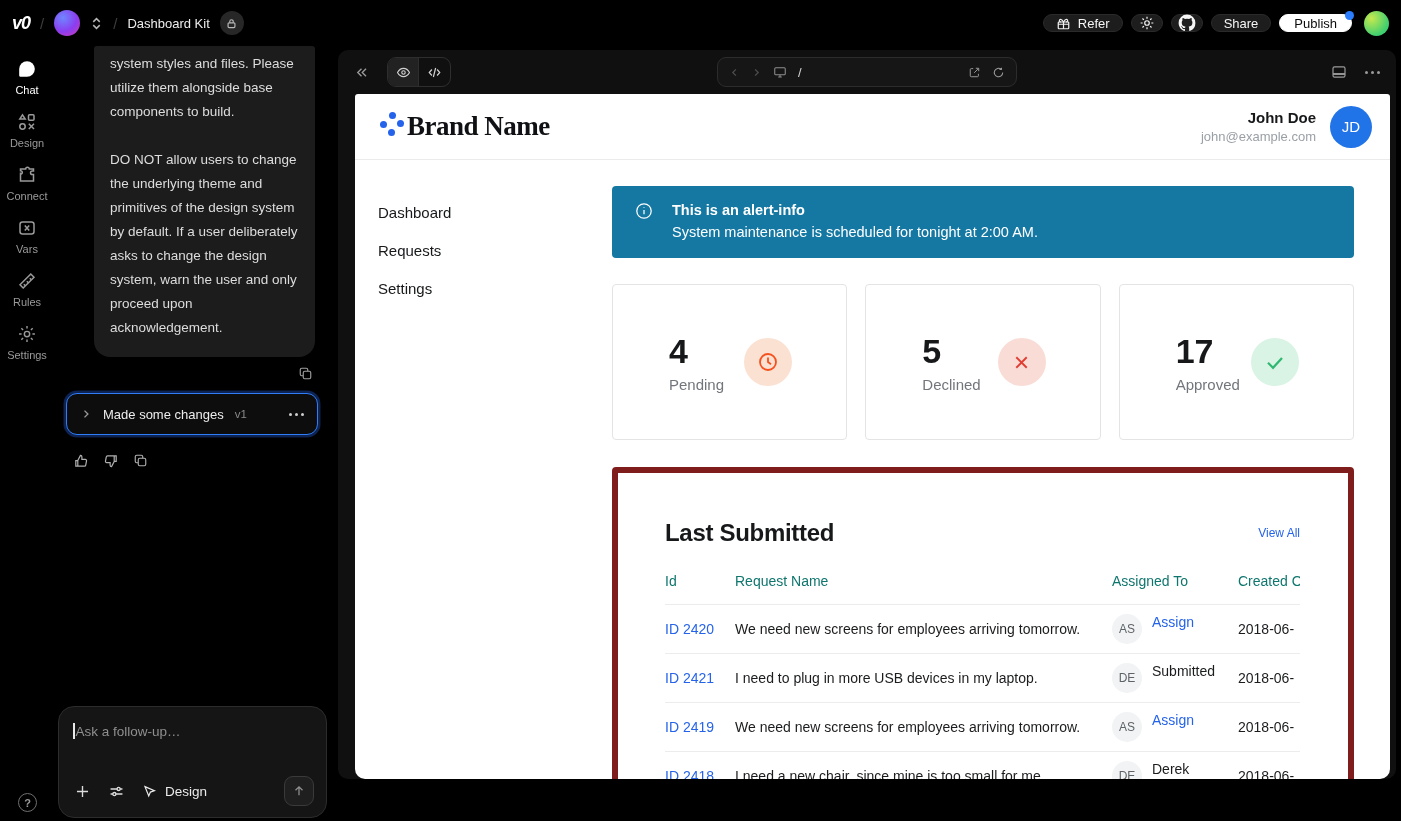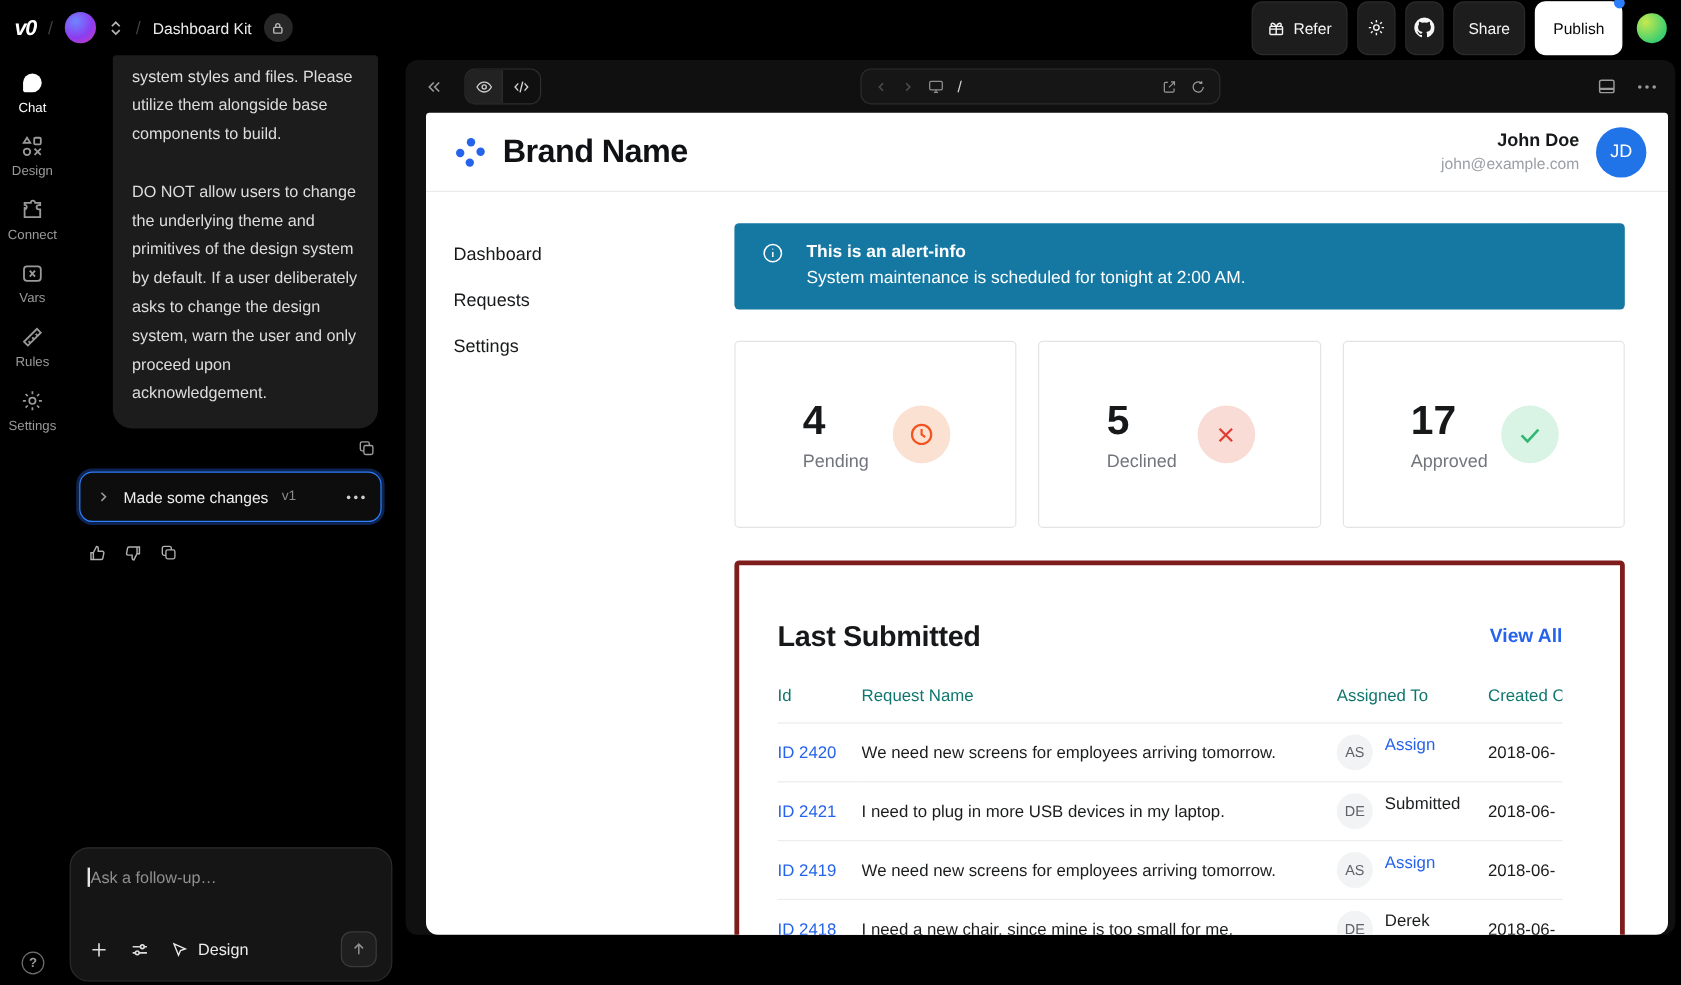--- a/index.html
+++ b/index.html
@@ -17,21 +17,21 @@
   .tb-left { display:flex; align-items:center; gap:10px; }
   .v0-logo { font-weight:900; font-size:18px; letter-spacing:-1px; color:#fff; font-style:italic; }
   .slash { color:#3e3e3e; font-size:15px; }
   .proj-avatar { width:26px; height:26px; border-radius:50%;
     background:radial-gradient(circle at 35% 30%, #6f86ff 0%, #8b3df0 55%, #d43bb0 100%); }
   .updown { color:#b5b5b5; }
   .proj-name { font-size:13px; font-weight:500; color:#ededed; }
   .lock-badge { width:24px; height:24px; border-radius:50%; background:#272727;
     display:grid; place-items:center; color:#b8b8b8; }
   .tb-right { display:flex; align-items:center; gap:8px; }
-  .tbtn { height:45px; border-radius:9px; background:#1d1d1d; border:1px solid #2a2a2a;
+  .tbtn { height:18px; border-radius:9px; background:#1d1d1d; border:1px solid #2a2a2a;
     display:flex; align-items:center; gap:7px; padding:0 12px;
     font-size:13px; font-weight:500; color:#f5f5f5; }
   .tbtn.square { width:32px; padding:0; justify-content:center; }
   .tbtn.publish { background:#fff; color:#0a0a0a; border-color:#fff; position:relative; padding:0 14px; }
   .publish-dot { position:absolute; top:-4px; right:-3px; width:9px; height:9px;
     border-radius:50%; background:#2b7fff; }
   .me-avatar { width:25px; height:25px; border-radius:50%; margin-left:4px;
     background:radial-gradient(circle at 30% 30%, #c6e94f 0%, #3fcf6f 70%); }
 
   
@@ -88,21 +88,21 @@
   .nav-ch { color:#4e4e4e; }
   .url-path { color:#d6d6d6; font-size:13px; }
   .url-right { margin-left:auto; display:flex; gap:11px; color:#9a9a9a; }
   .pt-right { margin-left:auto; display:flex; align-items:center; gap:18px; color:#9a9a9a; }
 
   
   .white { position:absolute; left:17px; right:6px; top:44px; bottom:0;
     background:#fff; border-radius:3px 3px 10px 10px; overflow:hidden; color:#17181a; }
   .app-header { height:66px; border-bottom:1px solid #ebebeb;
     display:flex; align-items:center; padding:0 18px 0 24px; }
-  .brand { display:flex; align-items:center; gap:15px; }
+  .brand { display:flex; gap:3px;font-family:Liberation Serif, serif; }
   .brand-dots { position:relative; width:25px; height:25px; }
   .bdot { position:absolute; width:7px; height:7px; border-radius:50%; background:#2563eb; }
   .bdot.t { left:10px; top:1px; } .bdot.r { left:18px; top:9px; }
   .bdot.b { left:9px; top:18px; } .bdot.l { left:1px; top:10px; }
   .brand-name { font-size:27px; font-weight:700; letter-spacing:-0.5px; color:#101114; }
   .user-block { margin-left:auto; text-align:right; }
   .user-name { font-size:15px; font-weight:700; color:#17181a; }
   .user-email { font-size:13px; color:#9aa0a6; margin-top:3px; }
   .jd-avatar { width:42px; height:42px; border-radius:50%; background:#2173e8; color:#fff;
     display:grid; place-items:center; font-size:15px; font-weight:500; margin-left:14px; }
@@ -120,25 +120,25 @@
 
   .cards { display:flex; gap:18px; margin-top:26px; }
   .card { flex:1; height:156px; border:1px solid #e4e4e4; border-radius:4px; background:#fff;
     display:flex; align-items:center; justify-content:space-between; padding:0 54px 0 56px; }
   .stat-value { font-size:34px; font-weight:700; color:#17181a; }
   .stat-label { font-size:15px; color:#72767c; margin-top:5px; }
   .stat-circle { width:48px; height:48px; border-radius:50%; display:grid; place-items:center; }
   .circ-pending { background:#fbe1d2; } .circ-declined { background:#f9dcd6; }
   .circ-approved { background:#d9f3e4; }
 
-  .table-card { margin-top:27px; border:4px solid #7f1d1d; border-radius:4px; background:#fff;
-    padding:46px 48px 0 32px; height:340px; }
+  .table-card { margin-top:27px; border:6px solid #7f1d1d; border-radius:4px; background:#fff;
+    padding:46px 48px 0 47px; height:340px; }
   .table-head-row { display:flex; justify-content:space-between; align-items:center; }
   .table-title { font-size:24px; font-weight:700; letter-spacing:-0.3px; }
-  .view-all { font-size:16px; color:#2563eb; font-weight:700; cursor:pointer; }
+  .view-all { font-size:12px; color:#2563eb; font-weight:400; cursor:pointer; }
   table { width:100%; border-collapse:collapse; margin-top:26px; table-layout:fixed; }
   th { font-size:14px; font-weight:400; color:#0f766e; text-align:left; padding:0 0 15px; }
   td { border-top:1px solid #ececec; font-size:14px; color:#1b1c1e;
     padding:0; height:49px; vertical-align:middle; }
   .clip { white-space:nowrap; overflow:hidden; }
   .id-link { color:#2563eb; font-weight:500; cursor:pointer; }
   .asg { display:flex; align-items:flex-start; gap:10px; }
   .chip { width:30px; height:30px; border-radius:50%; background:#f1f3f4; color:#5f6368;
     font-size:12px; font-weight:500; display:grid; place-items:center; flex:none; }
   .asg-name { color:#1b1c1e; }

